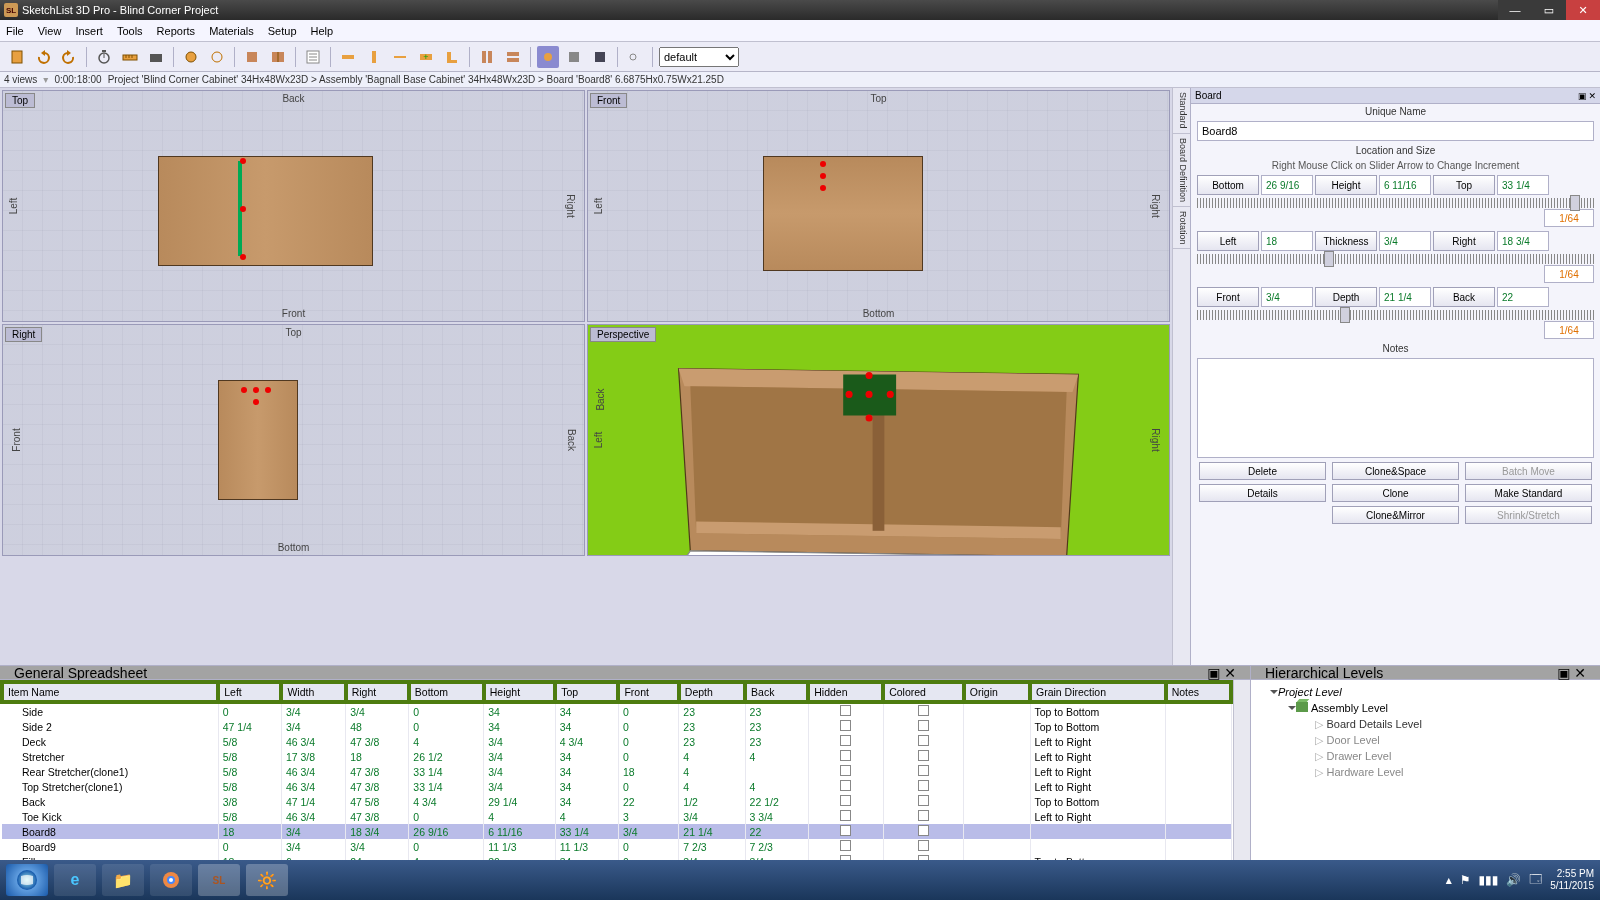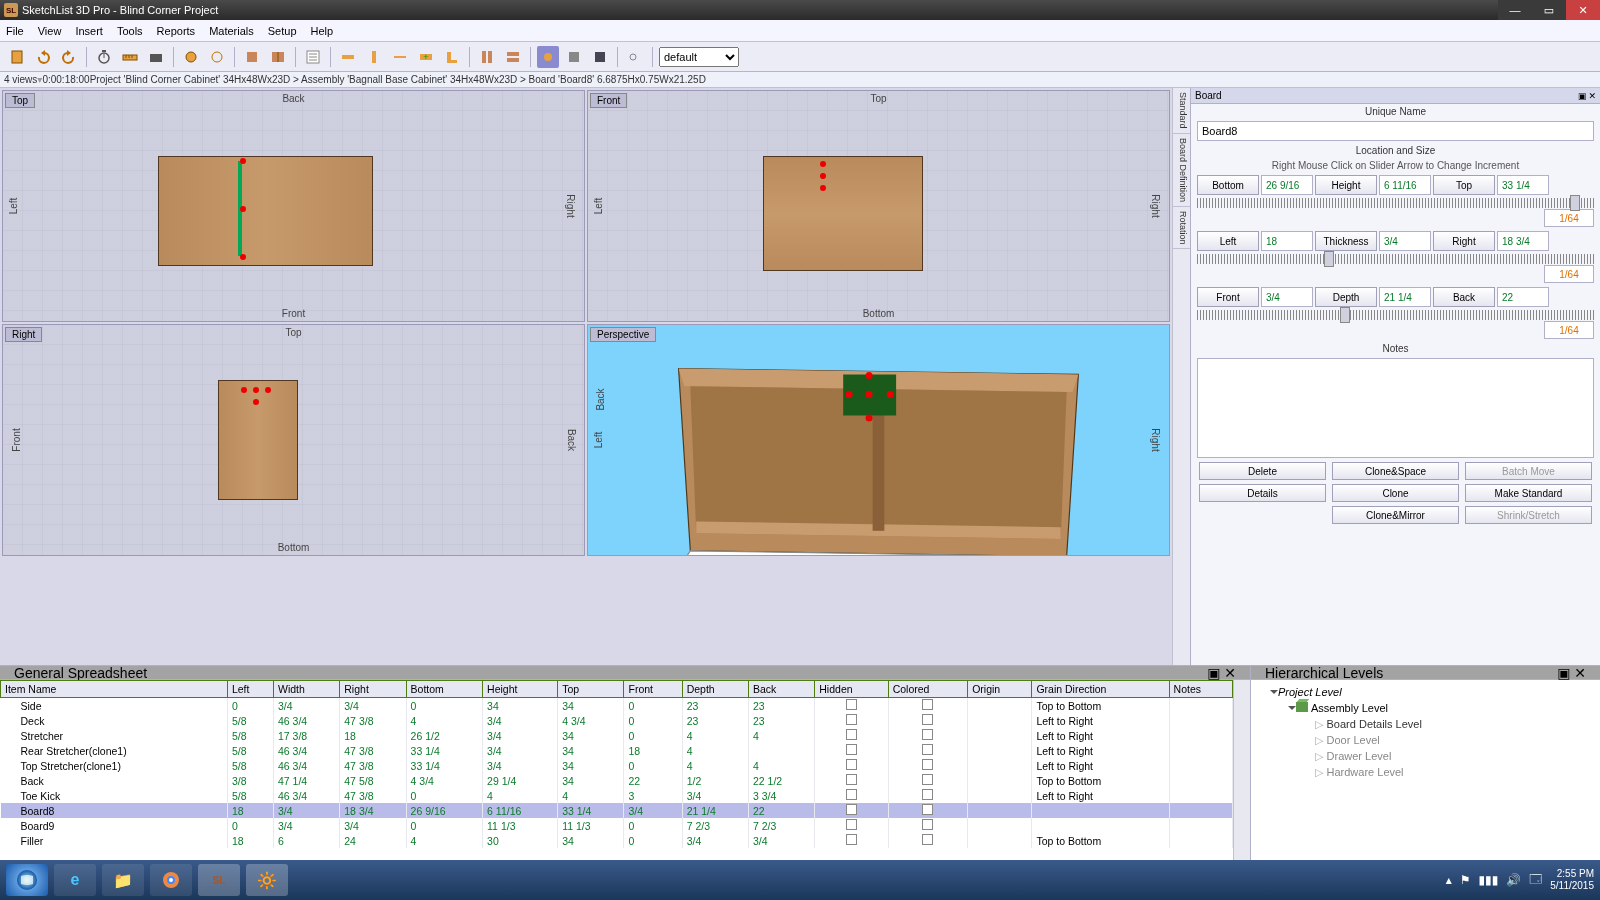--- a/index.html
+++ b/index.html
@@ -18,21 +18,21 @@
 .menubar { height: 22px; background: #f5f5ff; display: flex; align-items: center; padding: 0 6px; gap: 14px; color: #000; border-bottom:1px solid #c0c0d0;}
 .menubar span { cursor: default; }
 
 
 .toolbar { height: 30px; background: #ececf7; display: flex; align-items: center; padding: 0 6px; gap: 4px; border-bottom: 1px solid #b5b5c8; }
 .tbtn { width: 22px; height: 22px; display: flex; align-items: center; justify-content: center; border-radius: 2px; }
 .tsep { width: 1px; height: 20px; background: #b0b0c8; margin: 0 2px; }
 .toolbar select { height: 20px; font-size: 11px; width: 80px; }
 
 
-.statusstrip { height: 16px; background: #eef0fa; font-size: 10px; color: #333; display: flex; align-items: center; padding: 0 4px; border-bottom:1px solid #c0c0d0;}
+.statusstrip { height: 16px; background: #eef0fa; font-size: 10px; color: #333; display: flex; align-items: center; padding: 0 4px; gap:6px; border-bottom:1px solid #c0c0d0;}
 
 
 .mainrow { flex: 1; display: flex; min-height:0; }
 .viewports { flex: 1; display: grid; grid-template-columns: 1fr 1fr; grid-template-rows: 232px 232px; gap: 2px; padding: 2px; background: #d8d8e8; min-height:0; }
 .vp { position: relative; background: repeating-linear-gradient(#e5e6ee,#e5e6ee 19px,#d5d6e0 20px),repeating-linear-gradient(90deg,#e5e6ee,#e5e6ee 19px,#d5d6e0 20px); background-blend-mode: multiply; border: 1px solid #9a9ab8; overflow:hidden;}
 .vp .label { position: absolute; top: 2px; left: 2px; background: #bcbcd4; padding: 1px 6px; font-size: 10px; border:1px solid #888;}
 .vp .edge { position: absolute; font-size: 10px; color: #444; }
 .vp .boardshape { position:absolute; background: linear-gradient(90deg,#b88a5c,#c79a6c,#b88a5c); border:1px solid #503820;}
 .vp .reddot { position:absolute; width:6px; height:6px; background:#e00; border-radius:50%;}
 .vp .greenbar { position:absolute; background:#0a5;}
@@ -59,21 +59,21 @@
 .btnrow { display:flex; gap:6px; padding:2px 8px;}
 .btnrow .pbtn { flex:1; height:18px; border:1px solid #a0a0b8; background:linear-gradient(#fff,#e5e5f0); font-size:10px; display:flex;align-items:center;justify-content:center;}
 .btnrow .pbtn.dis { color:#999;}
 
 
 .bottomrow { height: 195px; display:flex; border-top:1px solid #b0b0c8;}
 .spreadsheet { flex:1; display:flex; flex-direction:column; background:#fff; min-width:0;}
 .sshead { height:14px; background:#a3a3a3; font-size:14px; padding:0 14px; display:flex;justify-content:space-between;align-items:center; border-bottom:1px solid #b0b0c8;}
 .ssgrid { flex:1; overflow:auto; position:relative;}
 table.ss { border-collapse:collapse; width:100%; font-size:10.5px;}
-table.ss th { background:#e5e7f2; border:1px solid #4d7c0f; padding:2px 4px; font-weight:normal; text-align:left; position:sticky; top:0;}
+table.ss th { background:#e5e7f2; border:4px solid #4d7c0f; padding:2px 4px; font-weight:normal; text-align:left; position:sticky; top:0;}
 table.ss td { border-right:1px solid #e8e8f0; padding:1px 4px; color:#0a7a2a; white-space:nowrap;}
 table.ss td:first-child { color:#000; padding-left:20px;}
 table.ss tr.sel td { background:#b9bce8;}
 table.ss td.chk { text-align:center;}
 table.ss td.chk span{display:inline-block;width:11px;height:11px;border:1px solid #888;background:#fff;}
 .sscroll { width:17px; background:#e8e8f0; border-left:1px solid #c0c0d0;}
 
 .hierarchy { width:350px; background:#fff; border-left:1px solid #b0b0c8; display:flex;flex-direction:column;}
 .hierlist { flex:1; padding:4px 6px; font-size:11px; line-height:16px;}
 .hierlist .lvl1{padding-left:14px;font-style:italic;} .hierlist .lvl2{padding-left:32px;} .hierlist .lvl3{padding-left:50px;color:#333;} .hierlist .lvl3g{padding-left:50px;color:#888;}
@@ -301,21 +301,21 @@
       <div class="edge" style="bottom:2px;left:50%;transform:translateX(-50%)">Bottom</div>
       <div class="edge" style="left:2px;top:50%;transform:translateY(-50%) rotate(-90deg)">Front</div>
       <div class="edge" style="right:2px;top:50%;transform:translateY(-50%) rotate(90deg)">Back</div>
       <div class="boardshape" style="left:215px;top:55px;width:80px;height:120px;"></div>
       <div class="reddot" style="left:250px;top:62px;"></div>
       <div class="reddot" style="left:250px;top:74px;"></div>
       <div class="reddot" style="left:238px;top:62px;"></div>
       <div class="reddot" style="left:262px;top:62px;"></div>
     </div>
 
-    <div class="vp" style="background:#7dd3fc;">
+    <div class="vp" style="background:#84cc16;">
       <div class="label">Perspective</div>
       <div class="edge" style="bottom:2px;left:50%;transform:translateX(-50%)">ottom</div>
       <div class="edge" style="left:2px;top:50%;transform:translateY(-50%) rotate(-90deg)">Left</div>
       <div class="edge" style="right:2px;top:50%;transform:translateY(-50%) rotate(90deg)">Right</div>
       <div class="edge" style="left:1px;top:30%;transform:rotate(-90deg)">Back</div>
       <svg class="perspwrap" viewBox="0 0 460 200">
         <polygon points="60,20 400,25 390,180 70,175" fill="#b88a5c" stroke="#50381a"></polygon>
         <polygon points="60,20 400,25 395,40 65,35" fill="#c99c70"></polygon>
         <polygon points="70,35 390,40 385,165 75,160" fill="#a07545"></polygon>
         <polygon points="75,150 385,155 385,165 75,160" fill="#c99c70"></polygon>
@@ -456,20 +456,37 @@
                 <td>0</td>
                 <td>23</td>
                 <td>23</td>
                 <td class="chk"><span></span></td>
                 <td class="chk"><span></span></td>
                 <td></td>
                 <td style="color: rgb(0, 0, 0);">Top to Bottom</td>
                 <td></td>
               </tr>
               <tr>
+                <td>Side 2</td>
+                <td>47 1/4</td>
+                <td>3/4</td>
+                <td>48</td>
+                <td>0</td>
+                <td>34</td>
+                <td>34</td>
+                <td>0</td>
+                <td>23</td>
+                <td>23</td>
+                <td class="chk"><span></span></td>
+                <td class="chk"><span></span></td>
+                <td></td>
+                <td style="color: rgb(0, 0, 0);">Top to Bottom</td>
+                <td></td>
+              </tr>
+              <tr>
                 <td>Deck</td>
                 <td>5/8</td>
                 <td>46 3/4</td>
                 <td>47 3/8</td>
                 <td>4</td>
                 <td>3/4</td>
                 <td>4 3/4</td>
                 <td>0</td>
                 <td>23</td>
                 <td>23</td>

